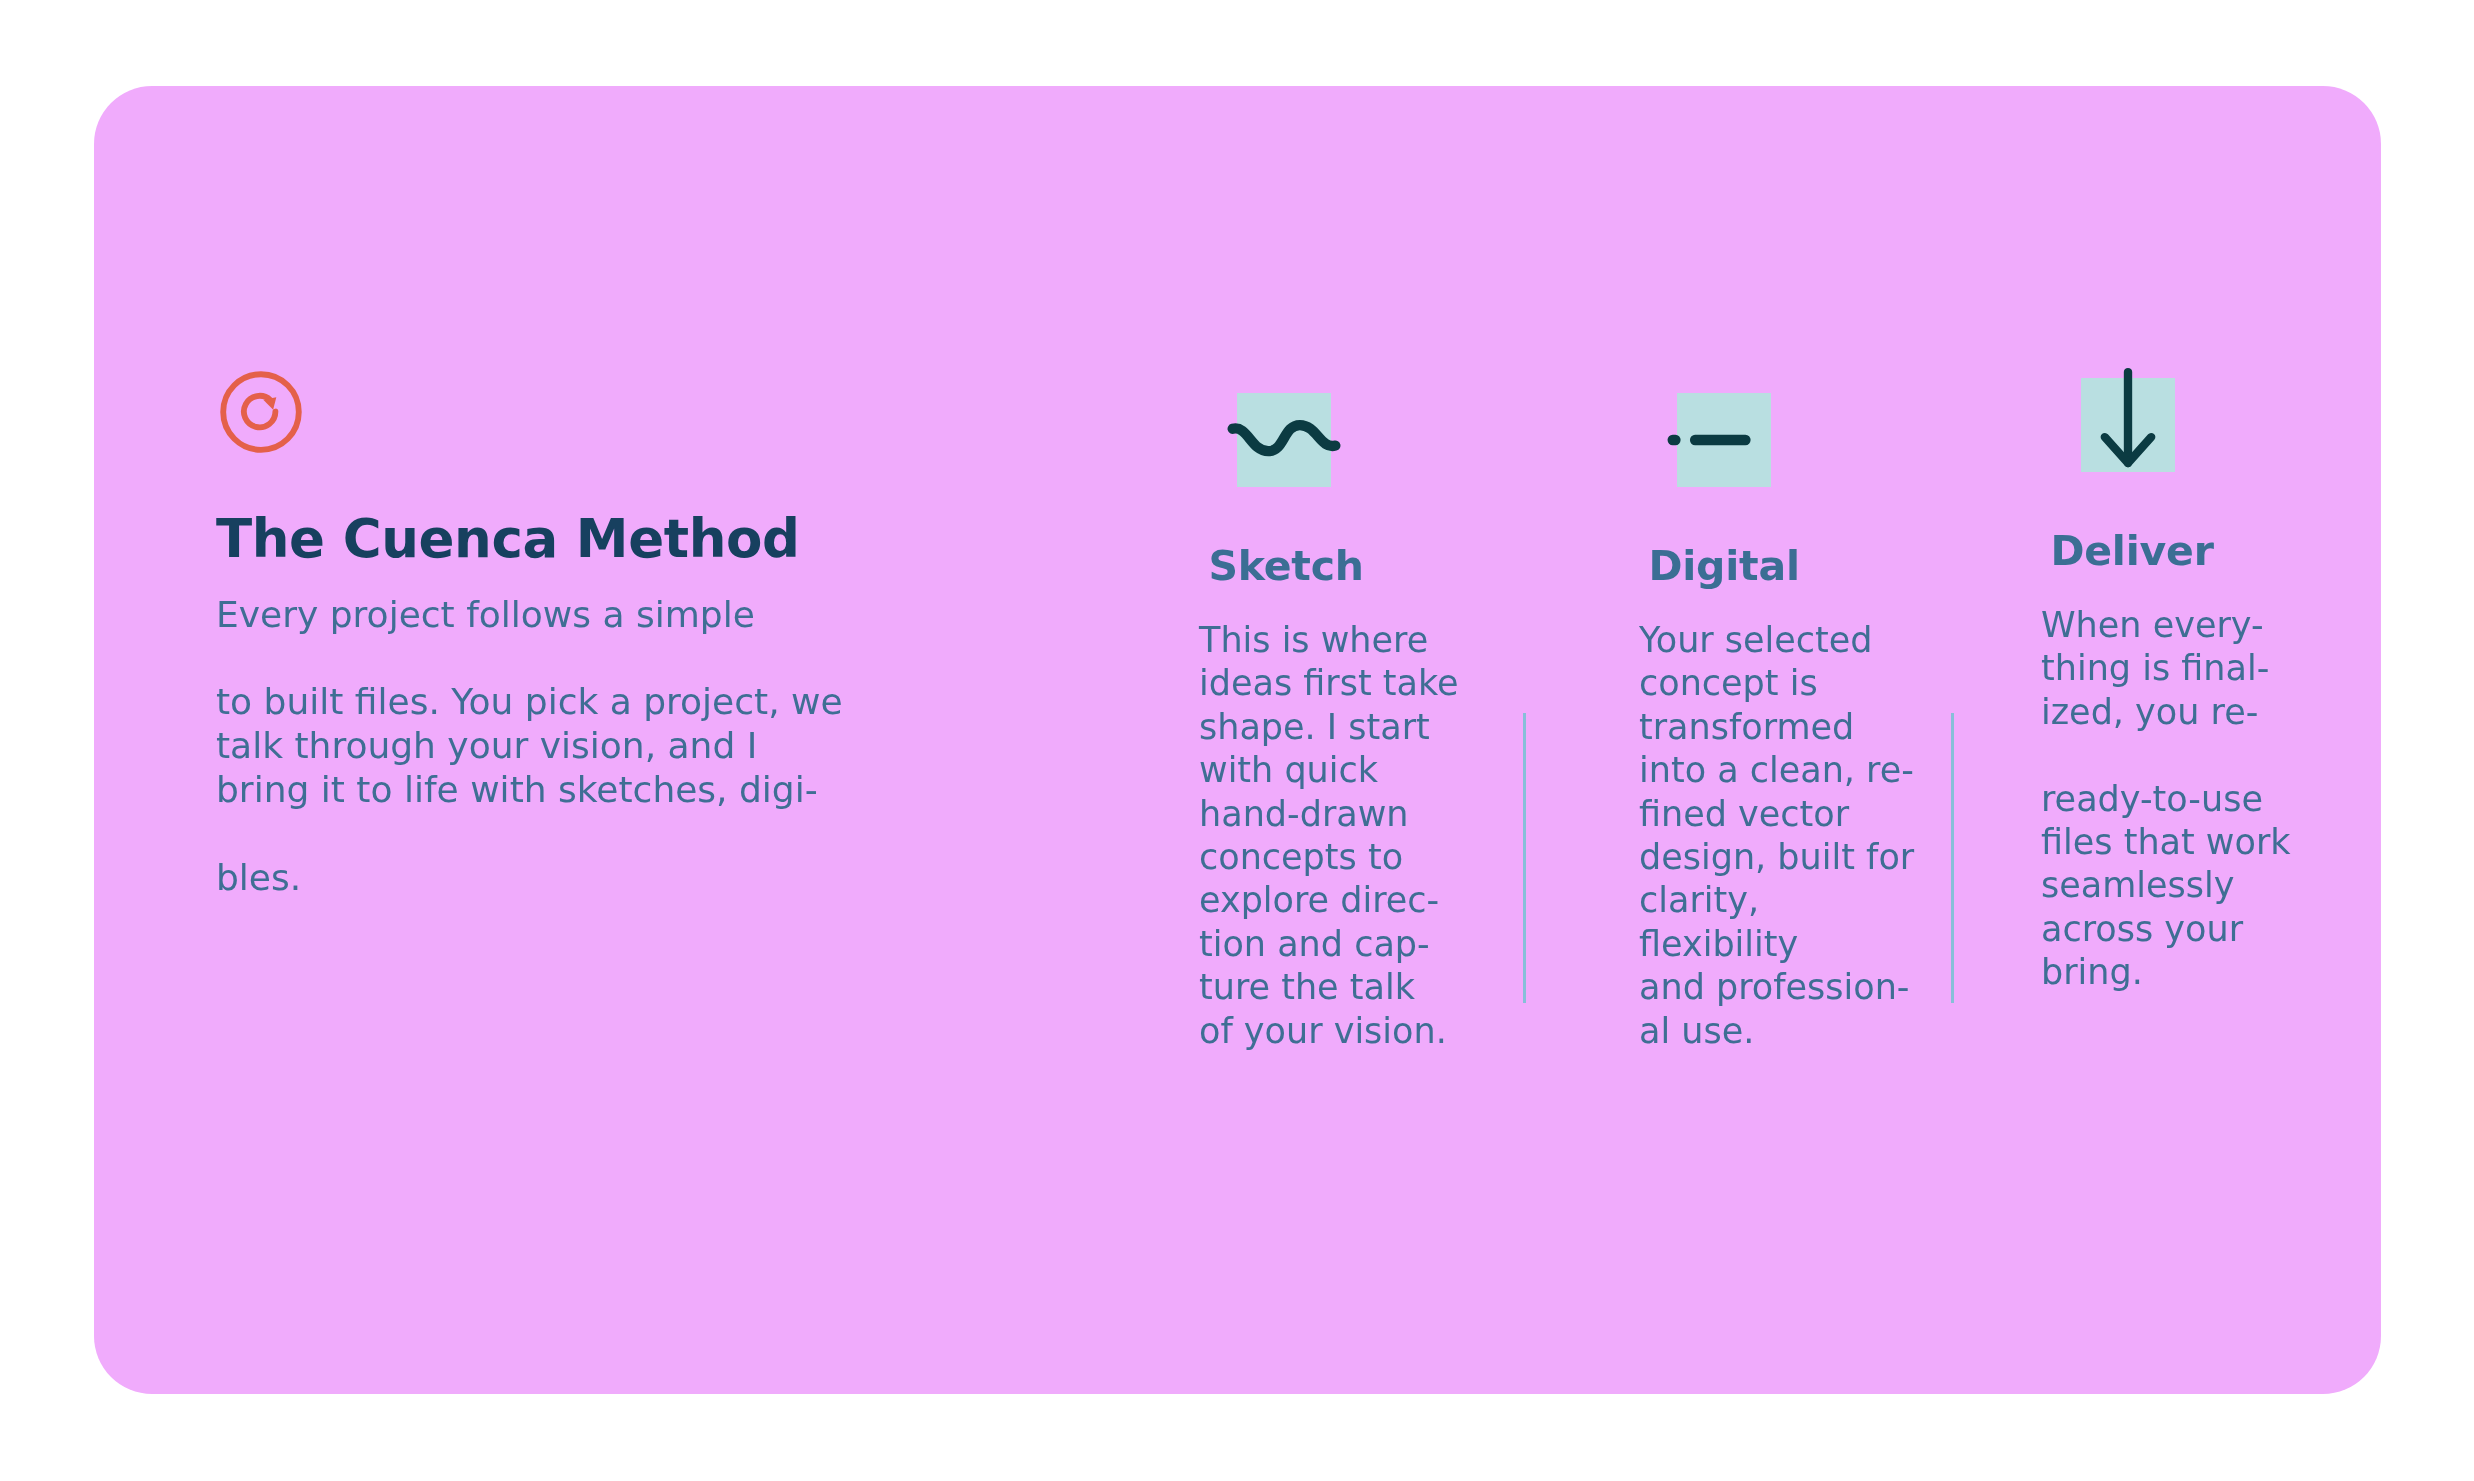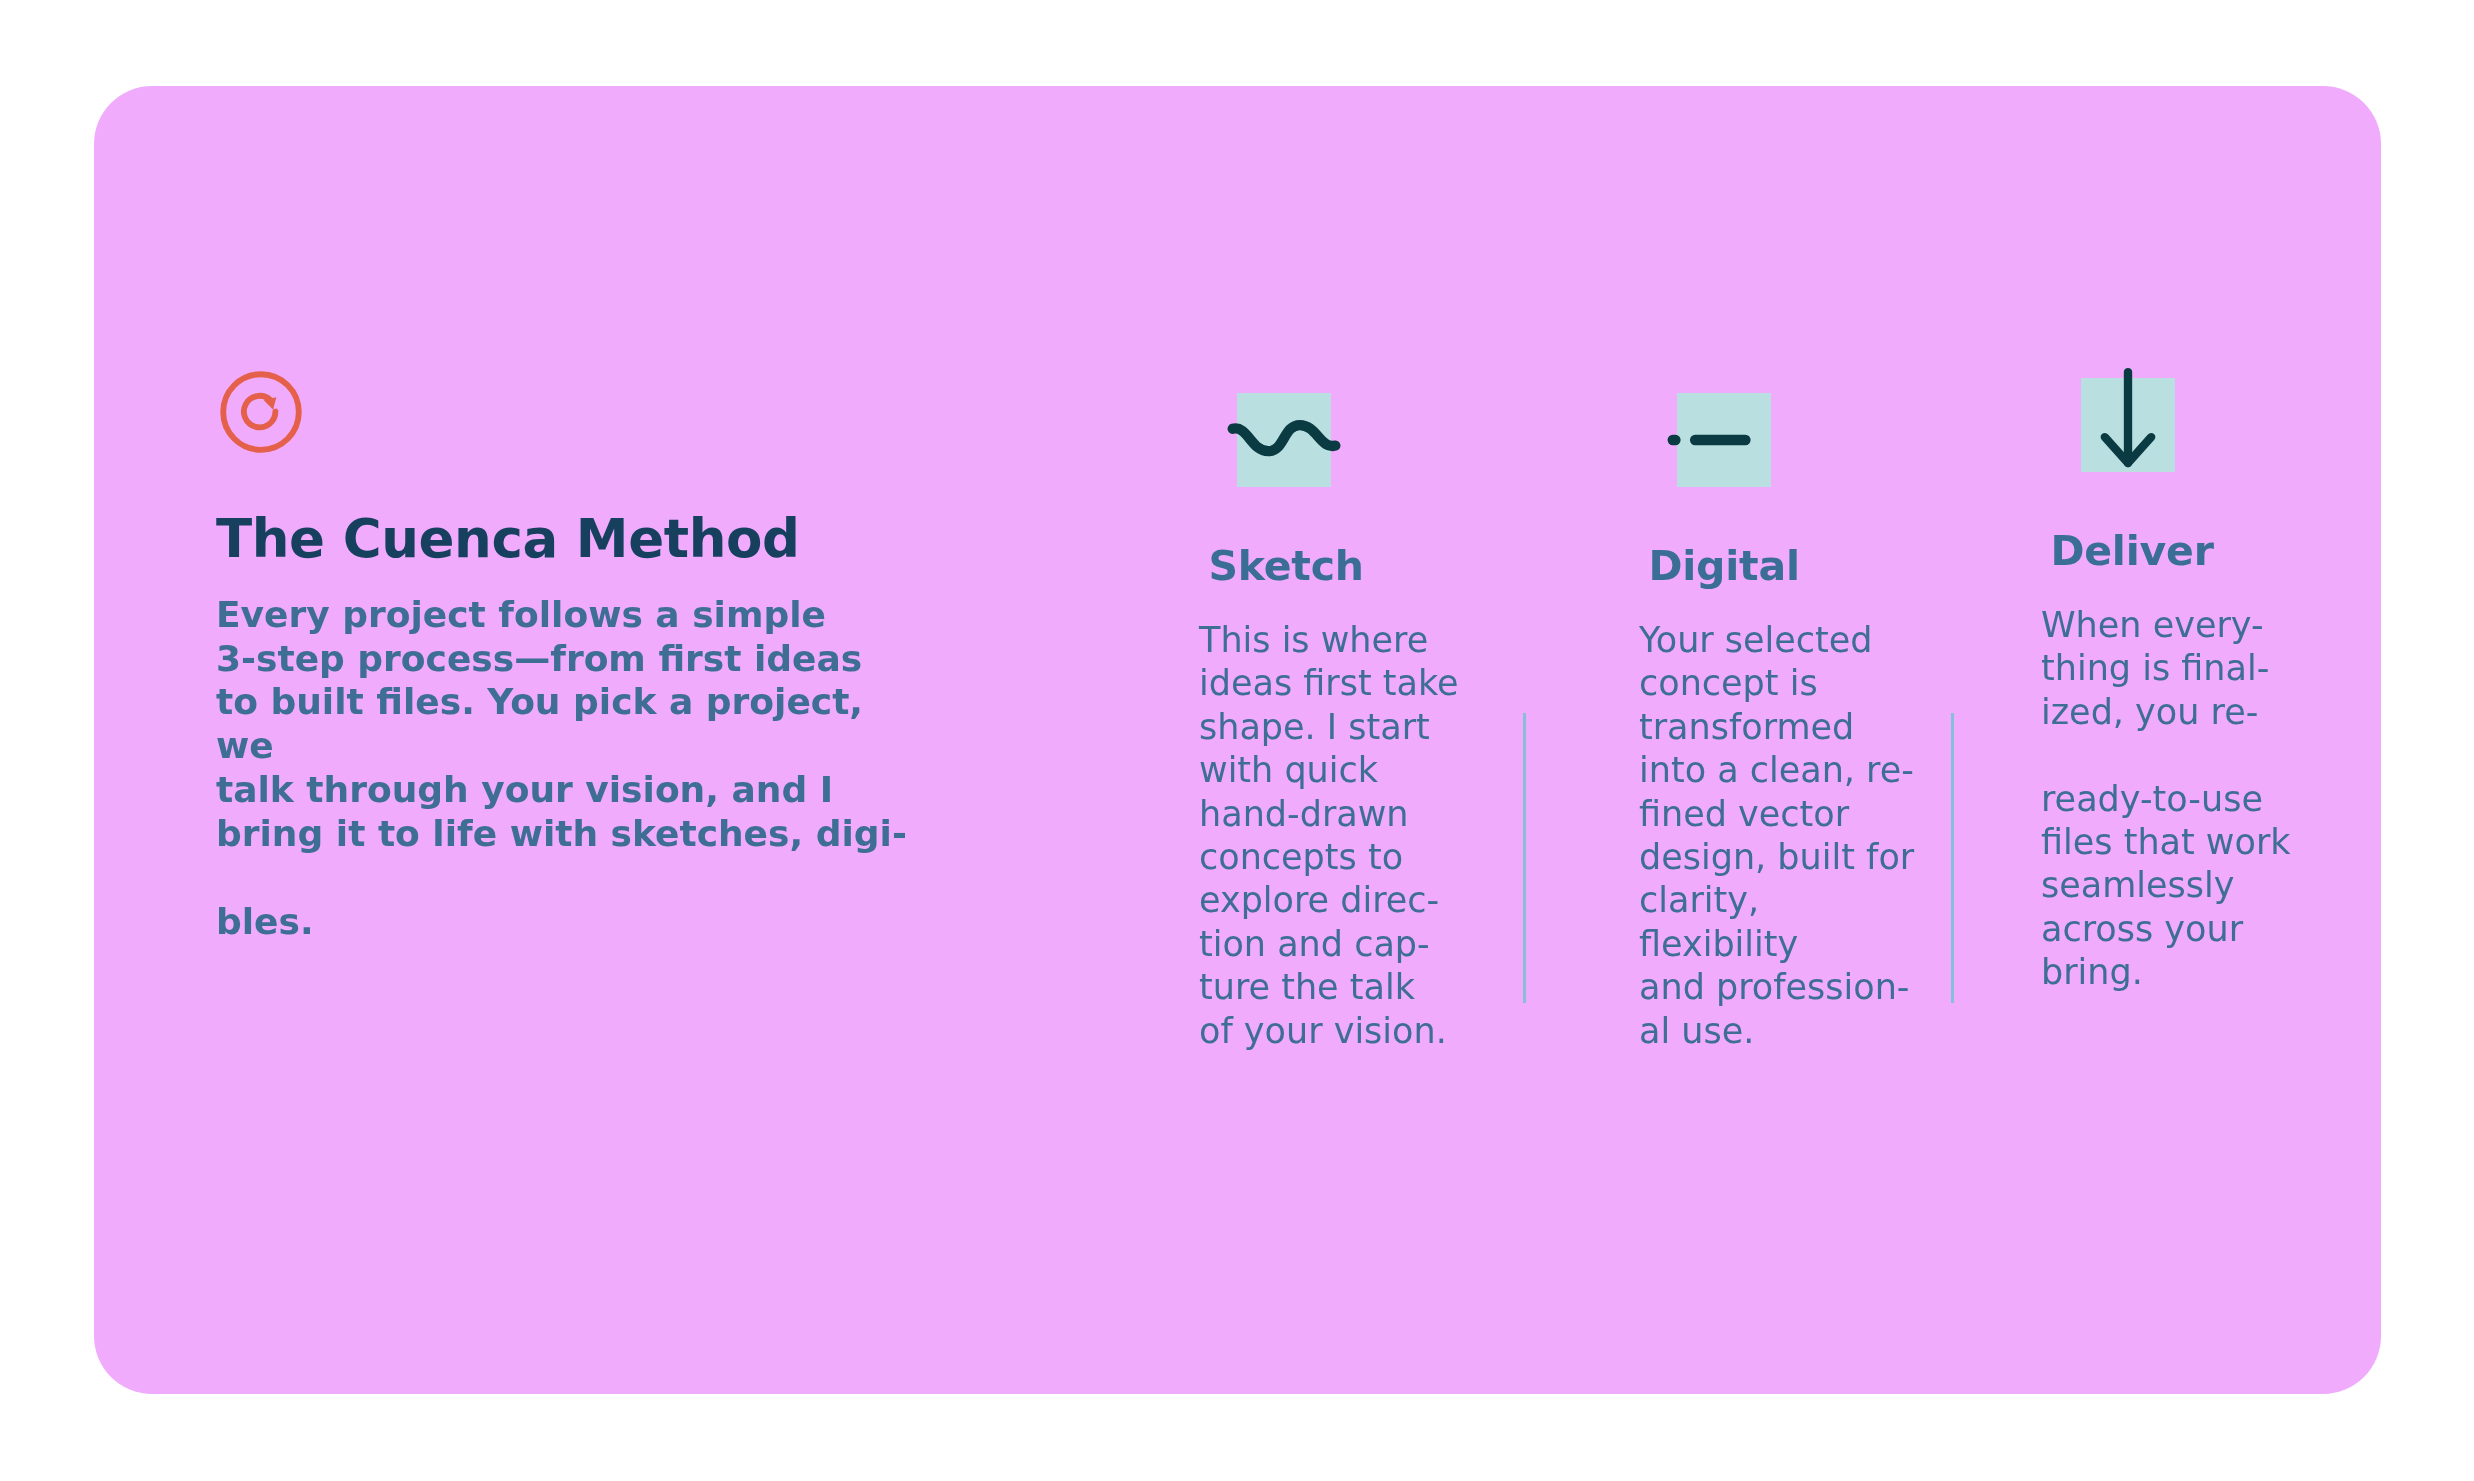--- a/index.html
+++ b/index.html
@@ -48,21 +48,21 @@
     color: #17405f;
     letter-spacing: -0.4px;
     white-space: nowrap;
   }
 
   .intro-body {
     margin: 26px 0 0 0;
     font-size: 36px;
     line-height: 1.22;
     color: #3f6e94;
-    font-weight: 700;
+    font-weight: 400;
   }
 
   
   .steps {
     position: absolute;
     left: 1085px;
     top: 307px;
     width: 1244px;
     height: 935px;
     margin-left: 20px;
@@ -137,21 +137,21 @@
         <circle cx="50" cy="50" r="42" stroke="#e4604a" stroke-width="6.5"></circle>
         <path d="M66 49.5a17.5 17.5 0 1 1-5.6-12.8" stroke="#e4604a" stroke-width="6.5" stroke-linecap="round"></path>
         <path d="M52.5 36.5 L67 33.5 L63.5 47.5 Z" fill="#e4604a"></path>
       </svg>
     </span>
 
     <h1 class="intro-title">The Cuenca Method</h1>
 
     <p class="intro-body">
       <span>Every project follows a simple</span><br>
-      <span>3-step process—from first ideas</span><br>
+      <br>
       <span>to built files. You pick a project, we</span><br>
       <span>talk through your vision, and I</span><br>
       <span>bring it to life with sketches, digi-</span><br>
       <br>
       <span>bles.</span>
     </p>
   </div>
 
   <div class="divider divider-1"></div>
   <div class="divider divider-2"></div>

